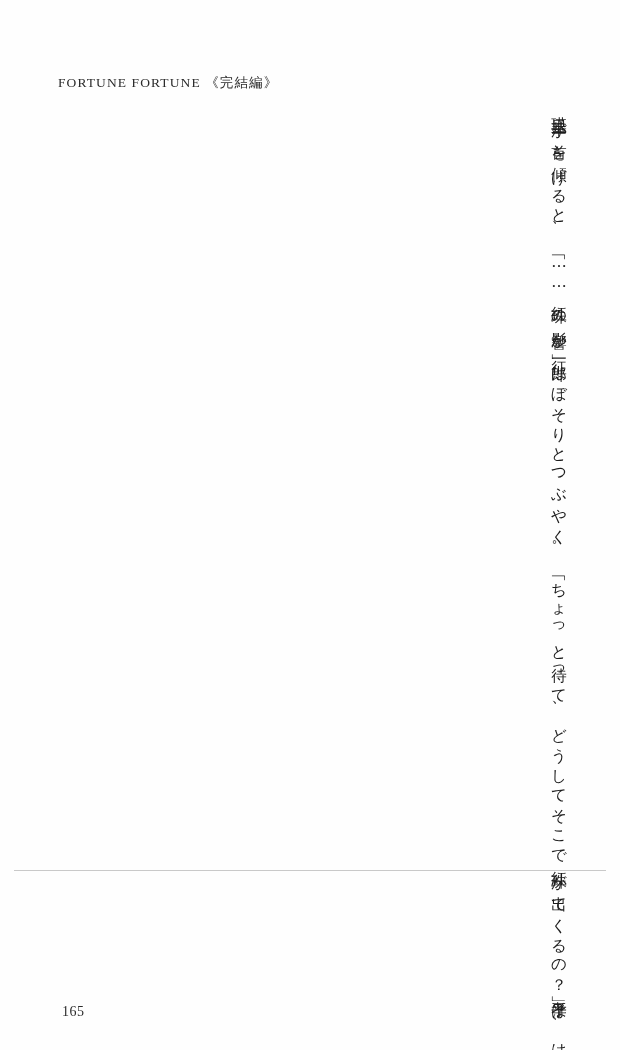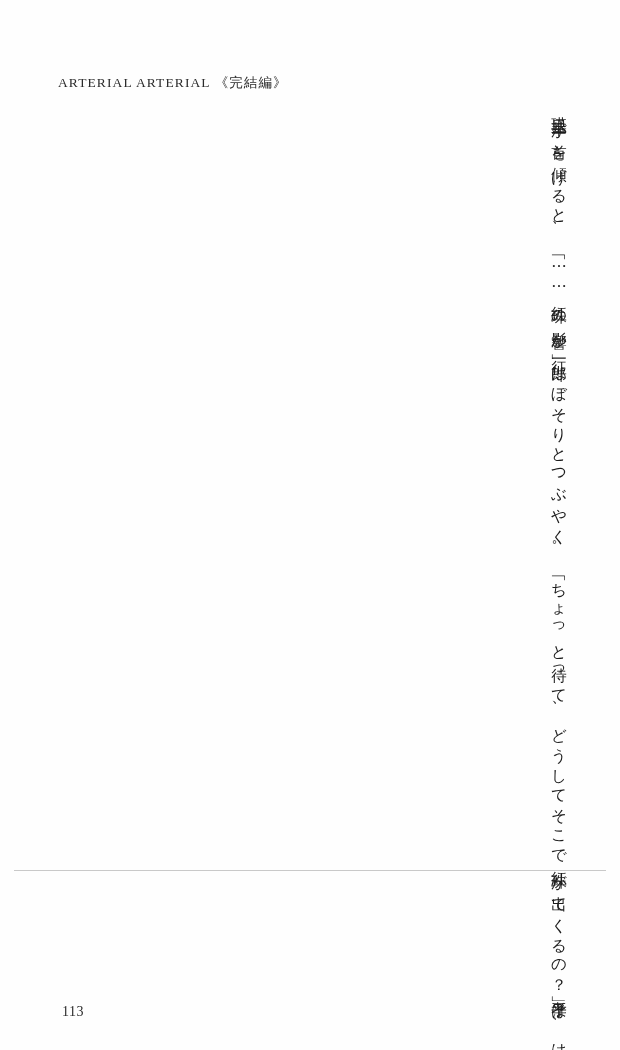--- a/index.html
+++ b/index.html
@@ -84,27 +84,27 @@
   }
 
   
   .indent-1 { padding-top: 14px; }
 </style>
 </head>
 <body>
 
 <div class="page">
 
-  <div class="running-head">ARTERIAL ARTERIAL 《完結編》</div>
+  <div class="running-head">FORTUNE FORTUNE 《完結編》</div>
 
   <div class="vtext">
     <div class="vline indent-0">瑛里華が首を傾げると、</div>
     <div class="vline indent-1">「……紅珠の影響か」</div>
     <div class="vline indent-0">征一郎はぼそりとつぶやく。</div>
     <div class="vline indent-1">「ちょっと待って、どうしてそこで紅珠が出てくるの？」</div>
     <div class="vline indent-0">孝平は、はっと顔を上げた。</div>
 
   </div>
 
   <div class="rule"></div>
 
-  <div class="folio">113</div>
+  <div class="folio">165</div>
 </div>
 
 </body></html>

